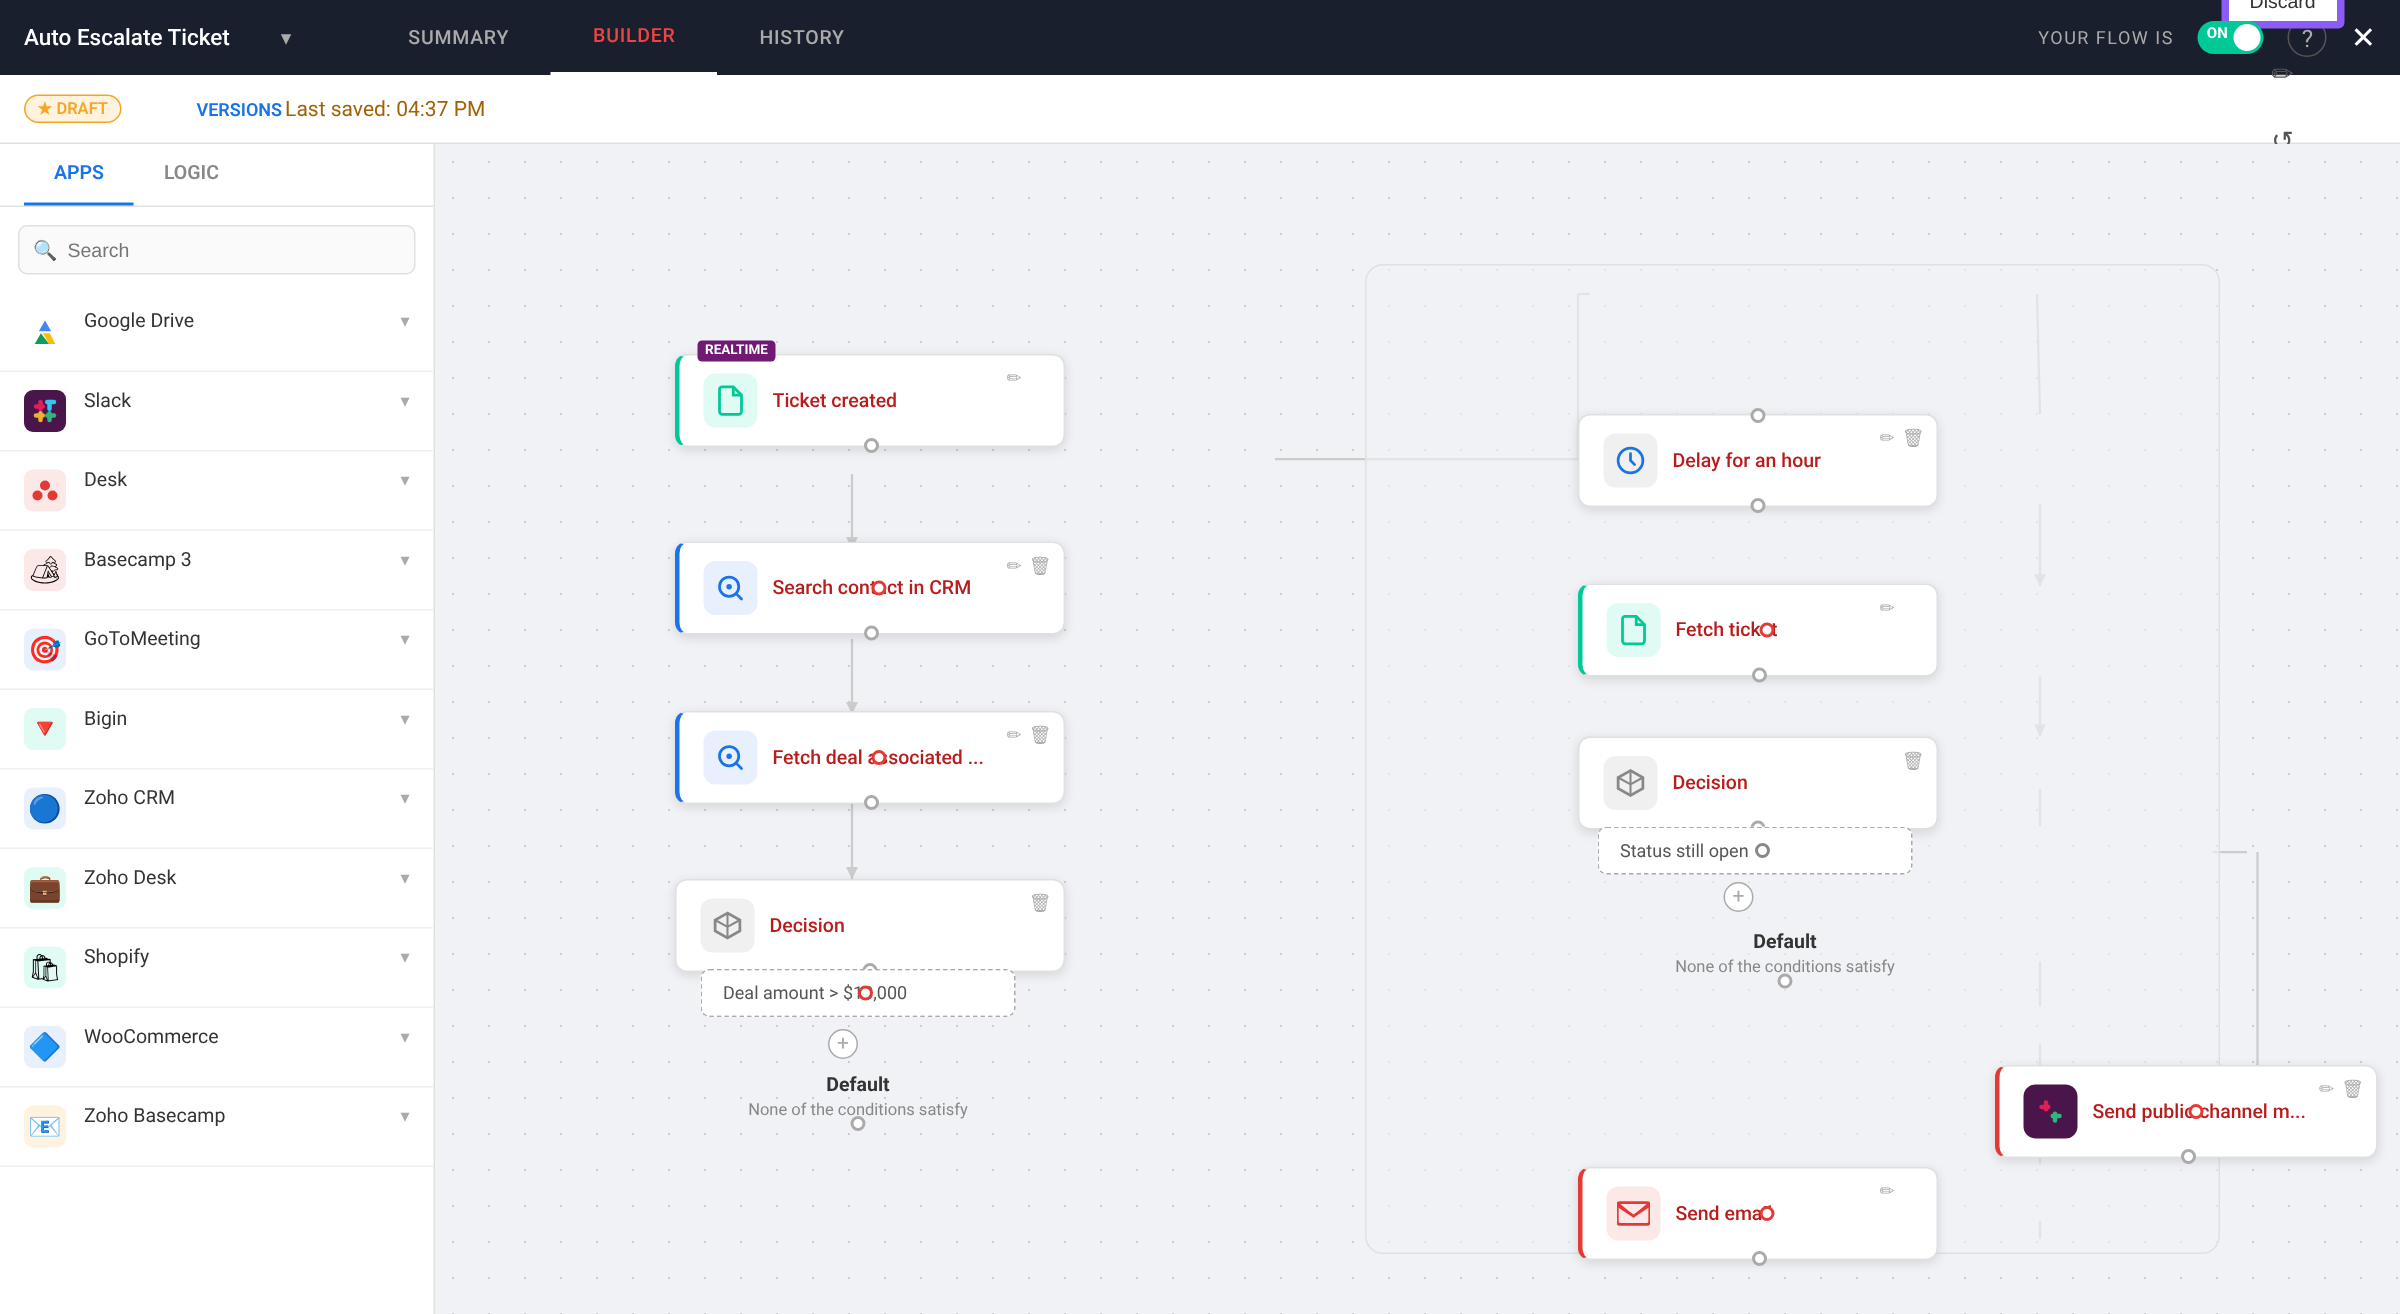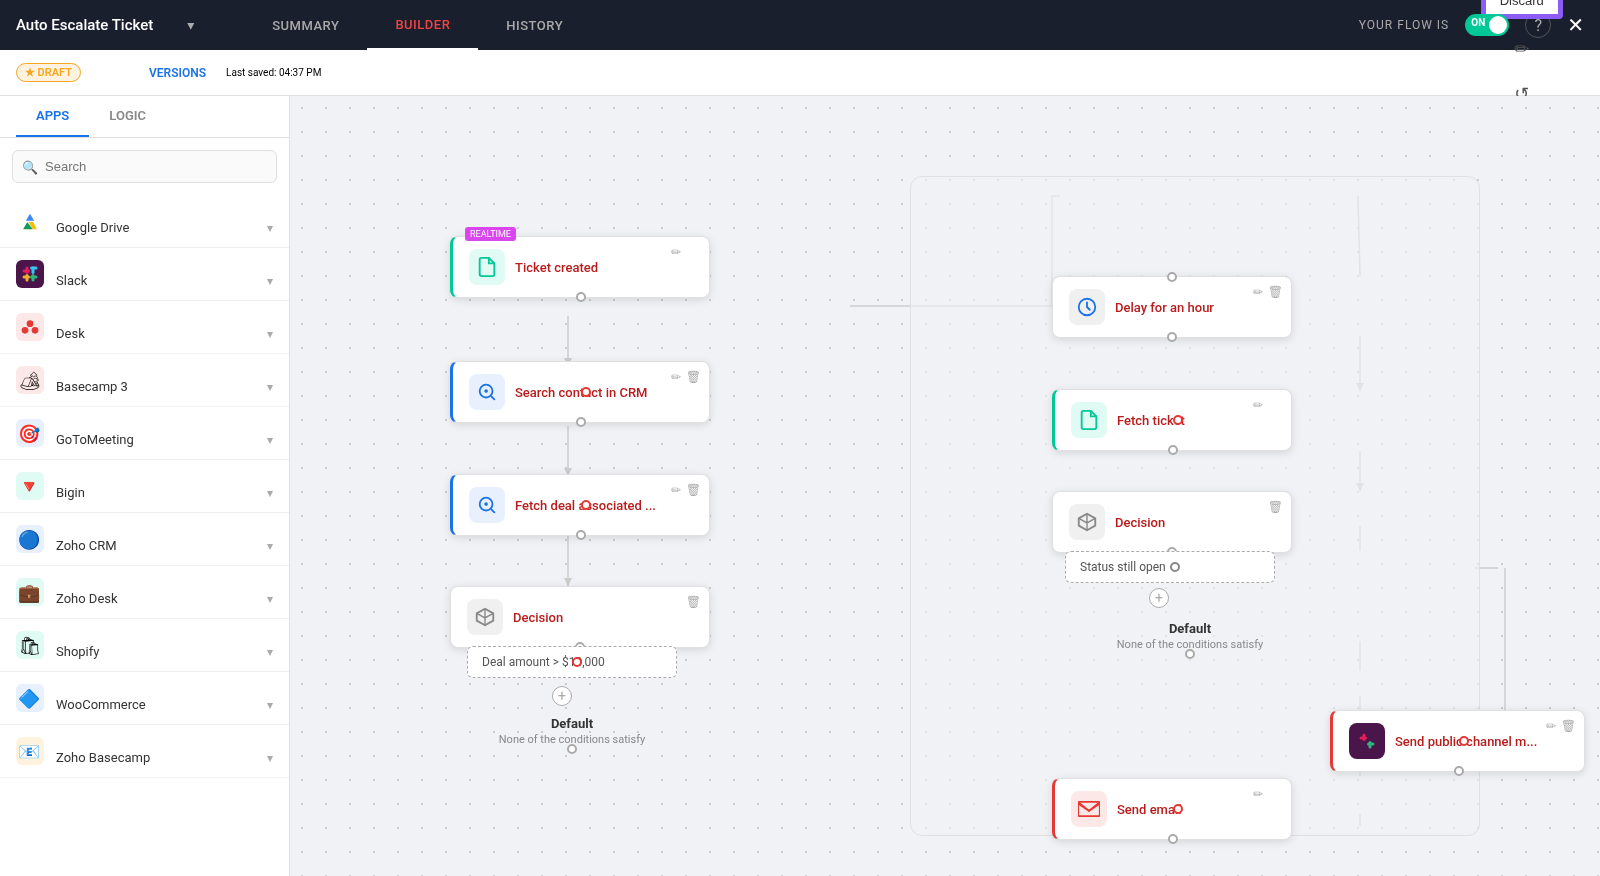--- a/index.html
+++ b/index.html
@@ -20,41 +20,41 @@
     .flow-label { color: #aaa; font-size: 12px; letter-spacing: 1px; text-transform: uppercase; }
     .toggle { background: #00c896; border-radius: 12px; width: 44px; height: 22px; position: relative; cursor: pointer; }
     .toggle-knob { width: 18px; height: 18px; background: white; border-radius: 50%; position: absolute; top: 2px; right: 2px; }
     .help-btn { color: #aaa; font-size: 16px; cursor: pointer; border: 1px solid #555; border-radius: 50%; width: 26px; height: 26px; display: flex; align-items: center; justify-content: center; }
     .close-btn { color: white; font-size: 20px; cursor: pointer; }
 
     
     .toolbar {
       display: flex; align-items: center; background: white; height: 46px; padding: 0 16px; border-bottom: 1px solid #e0e0e0; gap: 12px;
     }
-    .toolbar-left { display: flex; align-items: center; gap: 20px; }
+    .toolbar-left { display: flex; align-items: center; gap: 2px; }
     .draft-badge { background: #fff3e0; border: 1px solid #f5a623; color: #f5a623; font-size: 11px; font-weight: 600; padding: 2px 8px; border-radius: 12px; }
     .versions-link { color: #1a73e8; font-size: 12px; font-weight: 600; cursor: pointer; margin-left: 48px; }
-    .last-saved { color: #000000; font-size: 10px; }
+    .last-saved { color: #a16207; font-size: 14px; }
     .toolbar-right { margin-left: auto; display: flex; align-items: center; gap: 15px; flex-direction: column; }
     .apply-btn { background: #00c896; color: white; border: none; border-radius: 4px; padding: 6px 16px; font-size: 13px; font-weight: 600; cursor: pointer; }
     .discard-btn { background: white; color: #333; border: 5px solid #8b5cf6; border-radius: 4px; padding: 6px 14px; font-size: 13px; cursor: pointer; }
     .icon-btn { background: none; border: none; cursor: pointer; color: #555; font-size: 18px; padding: 4px; }
 
     
     .main { display: flex; height: calc(876px - 96px); }
 
     
     .sidebar { width: 290px; background: white; border-right: 1px solid #e0e0e0; overflow-y: auto; flex-shrink: 0; }
     .sidebar-tabs { display: flex; padding: 0 16px; border-bottom: 1px solid #e0e0e0; }
     .sidebar-tab { padding: 12px 20px; font-size: 13px; font-weight: 600; cursor: pointer; color: #888; }
     .sidebar-tab.active { color: #1a73e8; border-bottom: 2px solid #1a73e8; }
     .search-box { margin: 12px; position: relative; }
     .search-input { width: 100%; border: 1px solid #e0e0e0; border-radius: 6px; padding: 8px 12px 8px 32px; font-size: 13px; color: #333; background: #fafafa; }
     .search-icon-wrap { position: absolute; left: 10px; top: 50%; transform: translateY(-50%); color: #aaa; font-size: 13px; }
-    .app-item { display: flex; align-items: flex-end; padding: 12px 16px; cursor: pointer; border-bottom: 1px solid #f0f0f0; }
+    .app-item { display: flex; align-items: flex-start; padding: 12px 16px; cursor: pointer; border-bottom: 1px solid #f0f0f0; }
     .app-icon { width: 28px; height: 28px; border-radius: 6px; margin-right: 12px; display: flex; align-items: center; justify-content: center; font-size: 18px; flex-shrink: 0; }
     .app-name { font-size: 13px; color: #333; flex: 1; }
     .app-chevron { color: #aaa; font-size: 12px; }
 
     
     .canvas { flex: 1; background: #f0f2f5; overflow: hidden; position: relative; background-image: radial-gradient(circle, #ccc 1px, transparent 1px); background-size: 24px 24px; }
 
     
     .flow-node {
       position: absolute; background: white; border-radius: 8px; box-shadow: 0 2px 8px rgba(0,0,0,0.12); padding: 12px 16px; display: flex; align-items: center; gap: 10px; min-width: 200px; border: 1px solid #e0e0e0;
@@ -62,21 +62,21 @@
     .flow-node .node-icon { width: 36px; height: 36px; border-radius: 8px; display: flex; align-items: center; justify-content: center; font-size: 18px; flex-shrink: 0; }
     .flow-node .node-label { font-size: 13px; color: #b91c1c; font-weight: 500; }
     .node-edit { position: absolute; top: 8px; right: 28px; color: #aaa; font-size: 12px; cursor: pointer; }
     .node-delete { position: absolute; top: 8px; right: 8px; color: #aaa; font-size: 12px; cursor: pointer; }
     .node-connector-dot { width: 10px; height: 10px; border-radius: 50%; background: white; border: 2px solid #aaa; position: absolute; left: 50%; transform: translateX(-50%); cursor: pointer; z-index: 10; }
     .connector-top { top: -5px; }
     .connector-bottom { bottom: -5px; }
     .connector-right-red { right: -5px; top: 50%; transform: translateY(-50%); border-color: #e53935; }
 
     
-    .realtime-badge { background: #d946ef; color: white; font-size: 9px; font-weight: 400; padding: 2px 5px; border-radius: 3px; position: absolute; top: -10px; left: 12px; }
+    .realtime-badge { background: #701a75; color: white; font-size: 9px; font-weight: 700; padding: 2px 5px; border-radius: 3px; position: absolute; top: -10px; left: 12px; }
 
     
     .accent-green { border-left: 3px solid #00c896; }
     .accent-blue { border-left: 3px solid #1a73e8; }
     .accent-red { border-left: 3px solid #e53935; }
 
     
     .condition-box {
       position: absolute; background: white; border: 1.5px dashed #aaa; border-radius: 6px; padding: 8px 14px; font-size: 12px; color: #555; cursor: pointer;
     }

